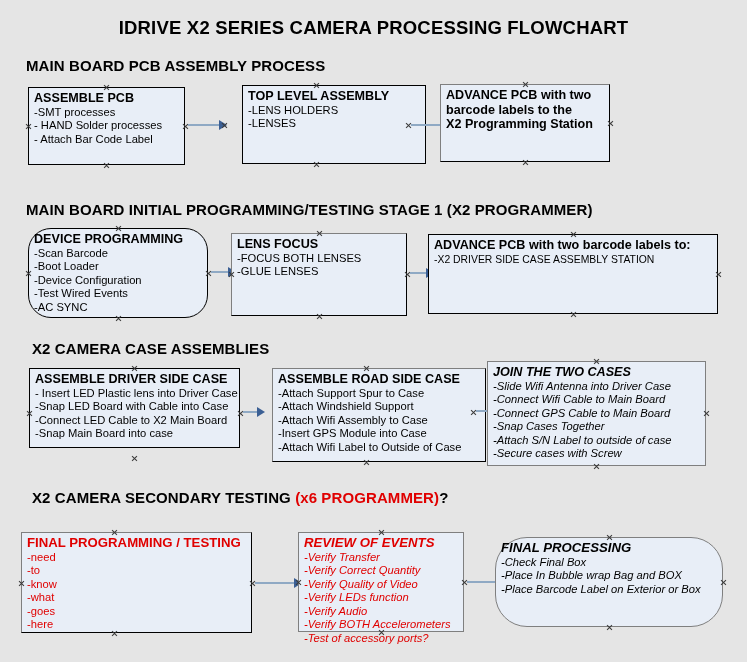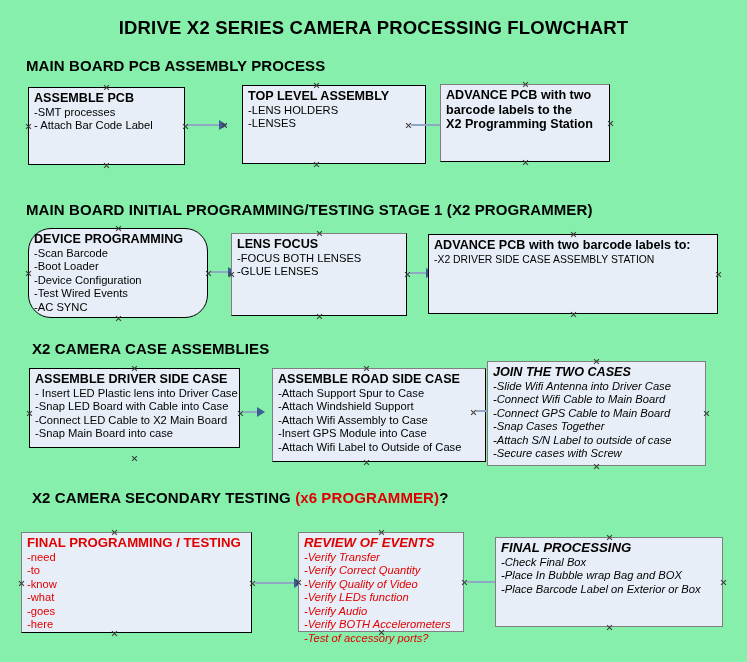--- a/index.html
+++ b/index.html
@@ -8,21 +8,21 @@
     background: #ffffff;
   }
   body {
     font-family: "Liberation Sans", sans-serif;
     -webkit-font-smoothing: antialiased;
   }
   #canvas {
     position: relative;
     width: 747px;
     height: 662px;
-    background: #86efac;
+    background: #e5e5e5;
     overflow: hidden;
   }
   .doc-title {
     position: absolute;
     left: 0;
     top: 17px;
     width: 747px;
     text-align: center;
     font-size: 18.5px;
     font-weight: bold;
@@ -134,20 +134,21 @@
 
 <div id="canvas">
 
   <div class="doc-title">IDRIVE X2  SERIES CAMERA PROCESSING FLOWCHART</div>
 
   <div class="section-head" style="left:26px; top:57px;">MAIN BOARD PCB ASSEMBLY PROCESS</div>
 
   <div class="node b-black" id="n-assemble-pcb" style="left:28px; top:87px; width:157px; height:78px;">
     <div class="n-title">ASSEMBLE PCB</div>
     <div class="n-line">-SMT processes</div>
+    <div class="n-line">- HAND Solder processes</div>
     <div class="n-line">- Attach Bar Code Label</div>
   </div>
   <div class="handle" style="left:106px; top:87px;"></div>
   <div class="handle" style="left:28px;  top:126px;"></div>
   <div class="handle" style="left:185px; top:126px;"></div>
   <div class="handle" style="left:106px; top:165px;"></div>
 
   <div class="conn" style="left:188px; top:124px; width:32px;">
     <span class="head"></span>
   </div>
@@ -297,21 +298,21 @@
   </div>
   <div class="handle" style="left:381px; top:532px;"></div>
   <div class="handle" style="left:298px; top:582px;"></div>
   <div class="handle" style="left:464px; top:582px;"></div>
   <div class="handle" style="left:381px; top:632px;"></div>
 
   <div class="conn" style="left:467px; top:581px; width:33px;">
     <span class="head"></span>
   </div>
 
-  <div class="node b-gray" id="n-final-proc" style="left:495px; top:537px; width:228px; height:90px;">
+  <div class="node b-gray" id="n-final-proc" style="left:495px; top:537px; width:228px; height:90px;border-radius:32px;">
     <div class="n-title big">FINAL PROCESSING</div>
     <div class="n-line"> -Check Final Box</div>
     <div class="n-line">-Place In Bubble wrap Bag and BOX</div>
     <div class="n-line">-Place Barcode Label on Exterior or Box</div>
   </div>
   <div class="handle" style="left:609px; top:537px;"></div>
   <div class="handle" style="left:723px; top:582px;"></div>
   <div class="handle" style="left:609px; top:627px;"></div>
 
 </div>

